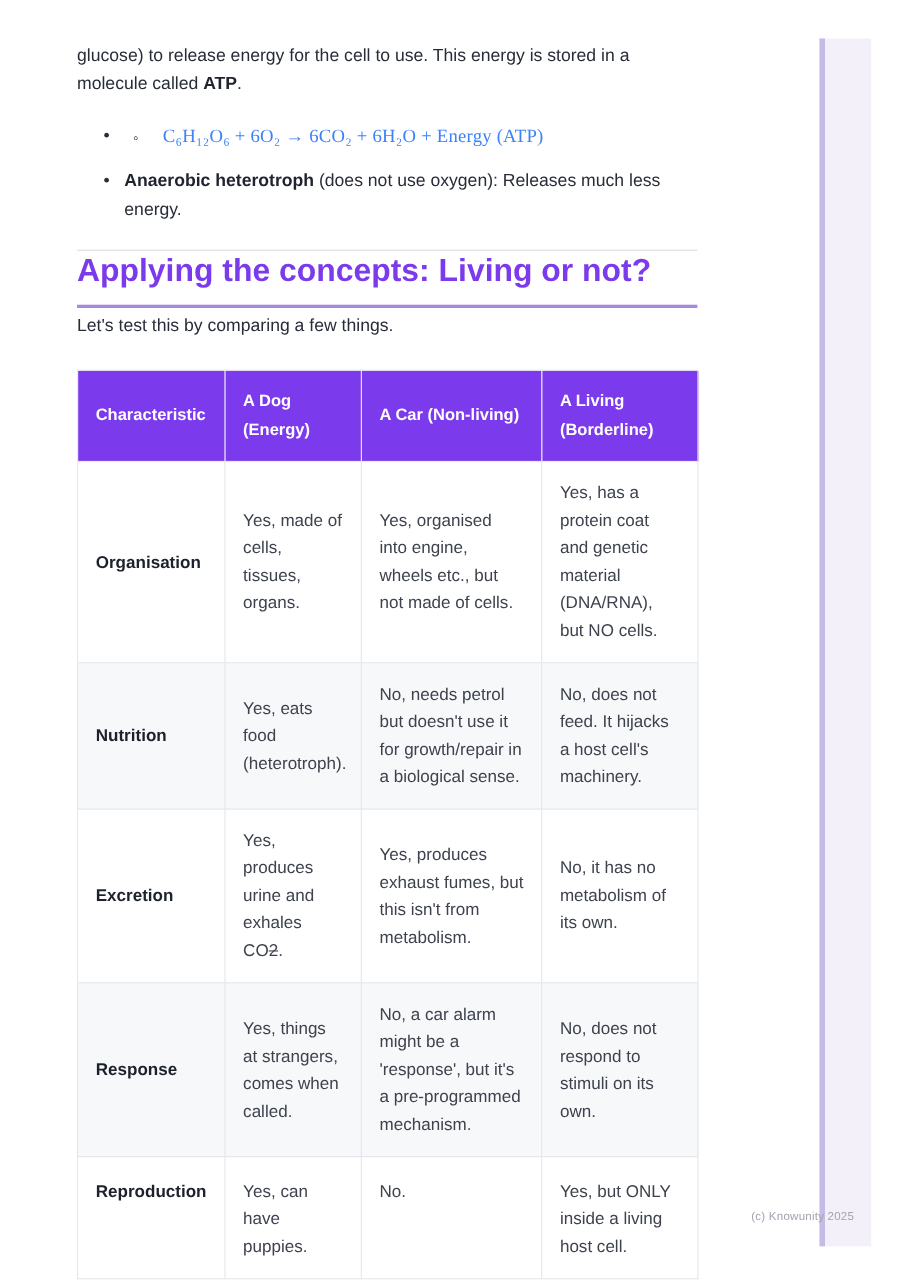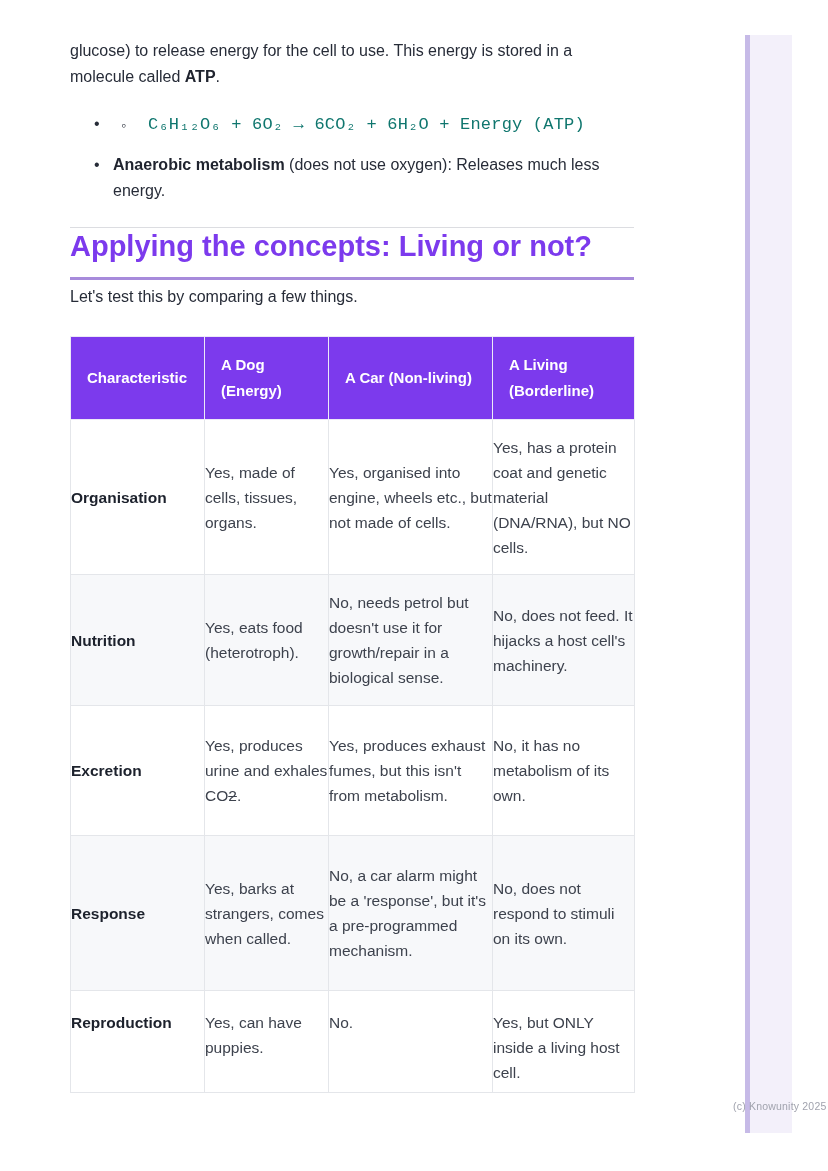--- a/index.html
+++ b/index.html
@@ -5,41 +5,41 @@
   * { margin:0; padding:0; box-sizing:border-box; }
   html,body { width:828px; height:1171px; background:#ffffff; }
   body { position:relative; overflow:hidden; font-family:"Liberation Sans", sans-serif; }
 
   .page-edge-strip {
     position:absolute; left:745px; top:35px; width:47px; height:1098px;
     background:#f3f0fa; border-left:5px solid #c6bae7; z-index:1;
   }
 
   .watermark {
-    position:absolute; left:733px; top:1100px; z-index:2;
+    position:absolute; left:683px; top:1100px; z-index:2;
     font-size:10.5px; color:#a1a3ae; letter-spacing:.2px; white-space:nowrap;
   }
 
   .content {
     position:absolute; left:70px; top:0; width:564px;
     color:#272c38; font-size:16px; line-height:26px; z-index:0;
   }
 
   .para-1 { margin-top:38px; }
   .para-1 b, .bullet-text b { font-weight:bold; color:#20242f;text-align:center; }
 
   ul.bullet-list { list-style:none; margin-top:22px; }
   ul.bullet-list > li { position:relative; padding-left:43px; }
   ul.bullet-list > li + li { margin-top:14px; }
   .marker { position:absolute; left:24px; top:0; color:#272c38; }
   .subitem { position:relative; padding-left:35px; margin-top:-1px; }
   .subitem .marker { left:8px; font-size:14px; top:1px; }
   .formula {
-    font-family:Liberation Mono, monospace;
-    font-size:17px; color:#0f766e; letter-spacing:.2px;
+    font-family:Liberation Serif, serif;
+    font-size:17px; color:#3b82f6; letter-spacing:.2px;
   }
 
   hr.section-divider { border:none; border-top:1px solid #dcdde1; margin-top:23px; }
 
   h1.section-heading {
     font-size:29px; line-height:36px; font-weight:bold;
     color:#7c3aed; padding-bottom:13px; border-bottom:3px solid #a78bdb;
   }
 
   .intro { margin-top:4px; }
@@ -51,21 +51,21 @@
   table.comparison col.c2 { width:124px; }
   table.comparison col.c3 { width:164px; }
   table.comparison col.c4 { width:142px; }
 
   table.comparison thead th {
     background:#7c3aed; color:#ffffff; font-weight:bold; font-size:15px;
     line-height:26px; text-align:left; vertical-align:middle;
     height:83px; padding:8px 16px; border:1px solid #ece9f7;
   }
   table.comparison td, table.comparison tbody th {
-    border:1px solid #e4e6ea; vertical-align:middle;
+    border:1px solid #e4e6ea; padding:16px; vertical-align:middle;
     font-size:15.5px; line-height:25px; color:#3d424d; text-align:left;
   }
   table.comparison tbody th { font-weight:bold; color:#1c212c;margin-top:24px; }
   table.comparison tbody tr:nth-child(even) { background:#f7f8fa; }
   table.comparison tbody tr:nth-child(1) { height:155px; }
   table.comparison tbody tr:nth-child(2) { height:131px; }
   table.comparison tbody tr:nth-child(3) { height:130px; }
   table.comparison tbody tr:nth-child(4) { height:155px; }
   table.comparison tbody tr:nth-child(5) { height:102px; }
   table.comparison tbody tr:nth-child(5) td,
@@ -85,21 +85,21 @@
   <ul class="bullet-list">
     <li>
       <span class="marker">•</span>
       <div class="subitem">
         <span class="marker">◦</span>
         <span class="formula">C₆H₁₂O₆ + 6O₂ → 6CO₂ + 6H₂O + Energy (ATP)</span>
       </div>
     </li>
     <li>
       <span class="marker">•</span>
-      <span class="bullet-text"><b>Anaerobic metabolism</b><span> (does not use oxygen): Releases much less energy.</span></span>
+      <span class="bullet-text"><b>Anaerobic heterotroph</b><span> (does not use oxygen): Releases much less energy.</span></span>
     </li>
   </ul>
 
   <hr class="section-divider">
 
   <h1 class="section-heading">Applying the concepts: Living or not?</h1>
 
   <p class="intro">Let's test this by comparing a few things.</p>
 
   <table class="comparison">
@@ -131,21 +131,21 @@
           <td>No, does not feed. It hijacks a host cell's machinery.</td>
         </tr>
         <tr>
           <th>Excretion</th>
           <td>Yes, produces urine and exhales CO<s>2</s>.</td>
           <td>Yes, produces exhaust fumes, but this isn't from metabolism.</td>
           <td>No, it has no metabolism of its own.</td>
         </tr>
         <tr>
           <th>Response</th>
-          <td>Yes, barks at strangers, comes when called.</td>
+          <td>Yes, things at strangers, comes when called.</td>
           <td>No, a car alarm might be a 'response', but it's a pre-programmed mechanism.</td>
           <td>No, does not respond to stimuli on its own.</td>
         </tr>
         <tr>
           <th>Reproduction</th>
           <td>Yes, can have puppies.</td>
           <td>No.</td>
           <td>Yes, but ONLY inside a living host cell.</td>
         </tr>
       </tbody>

